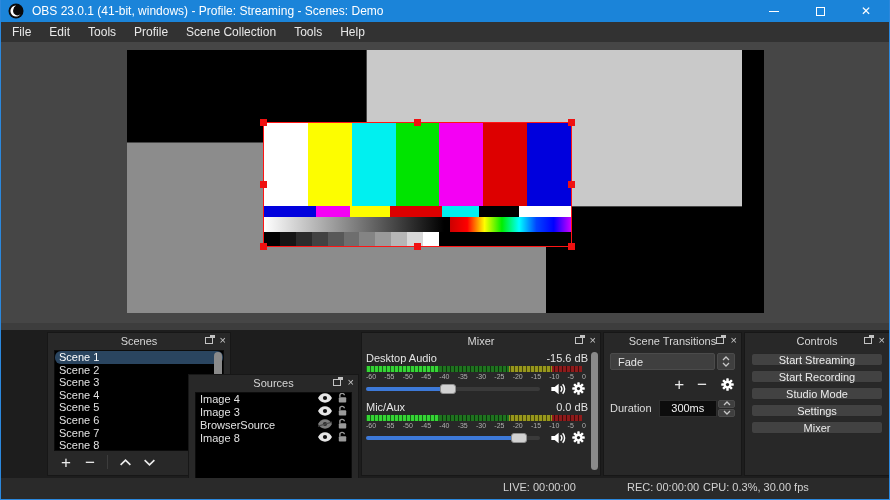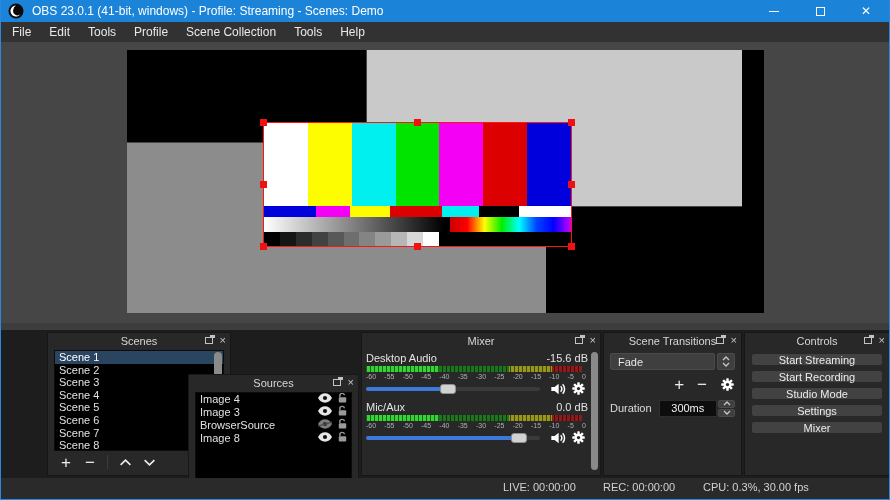--- a/index.html
+++ b/index.html
@@ -41,21 +41,21 @@
   .handle.bl{left:-4px;bottom:-4px}.handle.bc{left:calc(50% - 4px);bottom:-4px}.handle.br{right:-4px;bottom:-4px}
   
   .panels{position:absolute;left:0;top:330px;width:100%;height:148px;background:#1d1d1d;}
   .panel{position:absolute;top:2px;height:144px;background:#282828;border:1px solid #171717;}
   .phead{height:15px;display:flex;align-items:center;justify-content:center;position:relative;font-size:11px;color:#d6d6d6;}
   .phicons{position:absolute;right:4px;top:0;height:15px;display:flex;align-items:center;gap:7px;}
   .popicon{position:relative;width:8px;height:7px;border:1px solid #c3c3c3;display:inline-block;}
   .popicon::before{content:"";position:absolute;right:-3px;top:-3px;width:5px;height:3px;background:#c3c3c3;}
   .closeicon{font-size:11px;color:#c8c8c8;line-height:15px;}
   .listbox{position:absolute;left:6px;right:6px;top:17px;bottom:24px;background:#000;border:1px solid #0c0c0c;overflow:hidden;}
-  .lrow{height:12.6px;line-height:12.6px;padding-left:4px;font-size:11px;color:#e2e2e2;white-space:nowrap;}
+  .lrow{height:12.6px;line-height:12.6px;padding-left:4px;font-size:11px;color:#e2e2e2;white-space:nowrap;border-radius:6px;}
   .lrow.sel{background:#2a4560;color:#fff;}
   .orow{height:13px;line-height:13px;font-size:11px;color:#e2e2e2;display:flex;align-items:center;padding-left:4px;}
   .oname{flex:1;white-space:nowrap;}
   .oicons{display:flex;align-items:center;gap:5px;margin-right:3px;}
   .vscroll{position:absolute;right:1px;top:1px;width:8px;border-radius:4px;background:#8a8a8a;}
   .ptoolbar{position:absolute;left:6px;right:6px;bottom:3px;height:20px;display:flex;align-items:center;}
   .tbtn{color:#ececec;display:flex;align-items:center;justify-content:center;width:24px;font-size:17px;line-height:17px;}
   .tsep{width:1px;height:14px;background:#3d3d3d;margin:0 5px;}
   
   .mixer-content{position:absolute;left:4px;right:12px;top:15px;bottom:2px;overflow:hidden;}
@@ -80,21 +80,21 @@
   .durlabel{font-size:11px;color:#dcdcdc;margin-right:7px;}
   .durbox{flex:1;height:17px;background:#0d0d0d;border:1px solid #2e2e2e;color:#f2f2f2;font-size:11px;display:flex;align-items:center;justify-content:center;}
   .durspin{width:17px;margin-left:1px;display:flex;flex-direction:column;gap:1px;}
   .durspin span{height:8px;background:#3f3f3f;border:1px solid #4b4b4b;border-radius:2px;display:flex;align-items:center;justify-content:center;}
   
   .controls-content{position:absolute;left:6px;right:6px;top:20px;}
   .cbtn{height:13px;margin-bottom:4px;background:#424242;border:1px solid #272727;border-radius:3px;display:flex;align-items:center;justify-content:center;font-size:11px;color:#ececec;}
   
   .statusbar{position:absolute;left:0;top:478px;width:100%;height:21px;background:#2a2a2a;}
   .statusbar span{position:absolute;top:3px;font-size:11px;color:#d2d2d2;}
-  .st-live{left:502px;} .st-rec{left:602px;} .st-cpu{left:702px;}
+  .st-live{left:502px;} .st-rec{left:626px;} .st-cpu{left:702px;}
 </style>
 </head>
 <body>
 
 <div class="window">
 
   <div class="titlebar">
     <span class="logo">
       <svg width="16" height="16" viewBox="0 0 17 17">
           <circle cx="8.5" cy="8.5" r="8" fill="#0a0a0a"></circle>

